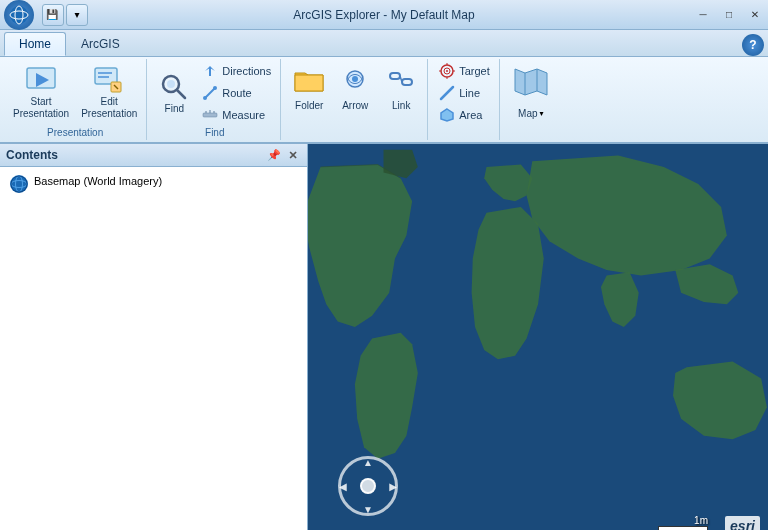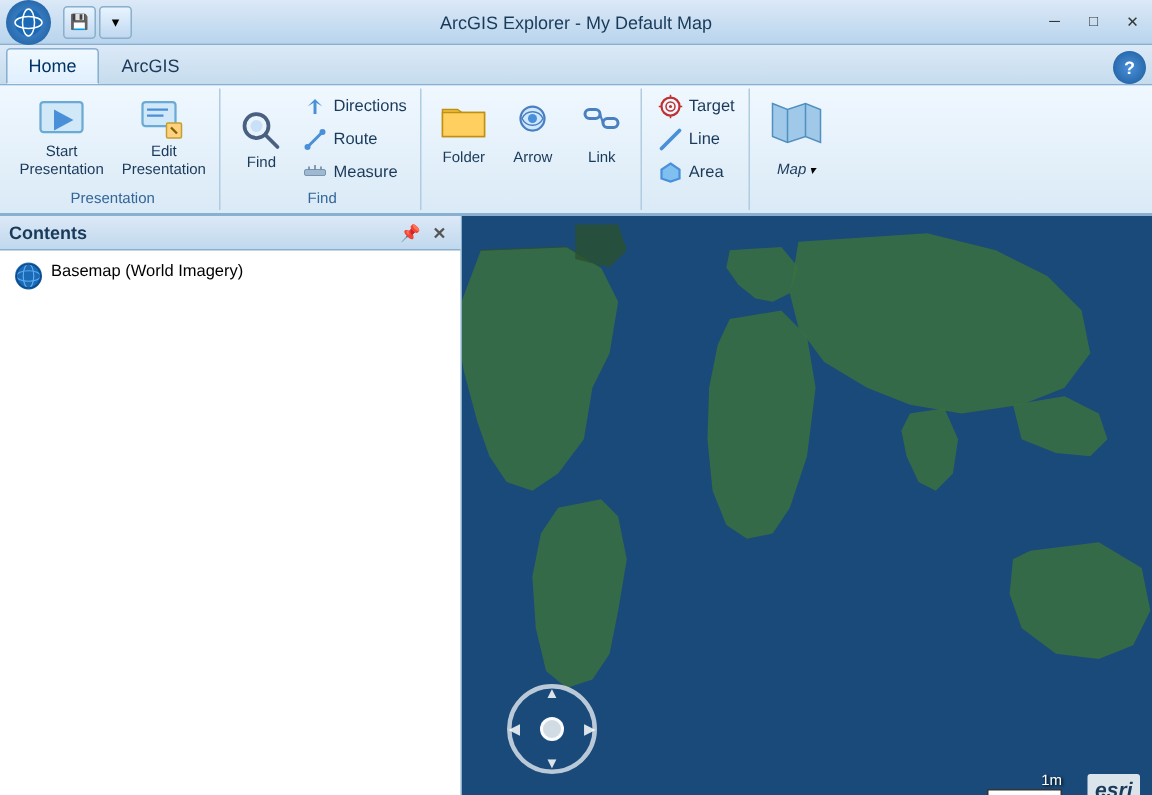--- a/index.html
+++ b/index.html
@@ -472,21 +472,21 @@
   <div class="ribbon-group">
     <div class="ribbon-group-content">
       <div class="ribbon-btn-large">
         <div class="icon">
           <svg width="36" height="36" viewBox="0 0 36 36">
             <polygon points="2,4 12,8 24,4 34,8 34,30 24,26 12,30 2,26" fill="#a0c8e8" stroke="#5090c0" stroke-width="1"></polygon>
             <line x1="12" y1="8" x2="12" y2="30" stroke="#5090c0" stroke-width="1"></line>
             <line x1="24" y1="4" x2="24" y2="26" stroke="#5090c0" stroke-width="1"></line>
           </svg>
         </div>
-        <div style="display:flex;align-items:center;gap:2px;font-style:italic;">
+        <div style="display:flex;align-items:center;gap:2px;">
           <div class="label">Map</div>
           <span style="font-size:8px;">▾</span>
         </div>
       </div>
     </div>
   </div>
 
 </div>
 
 <div class="map-container">

